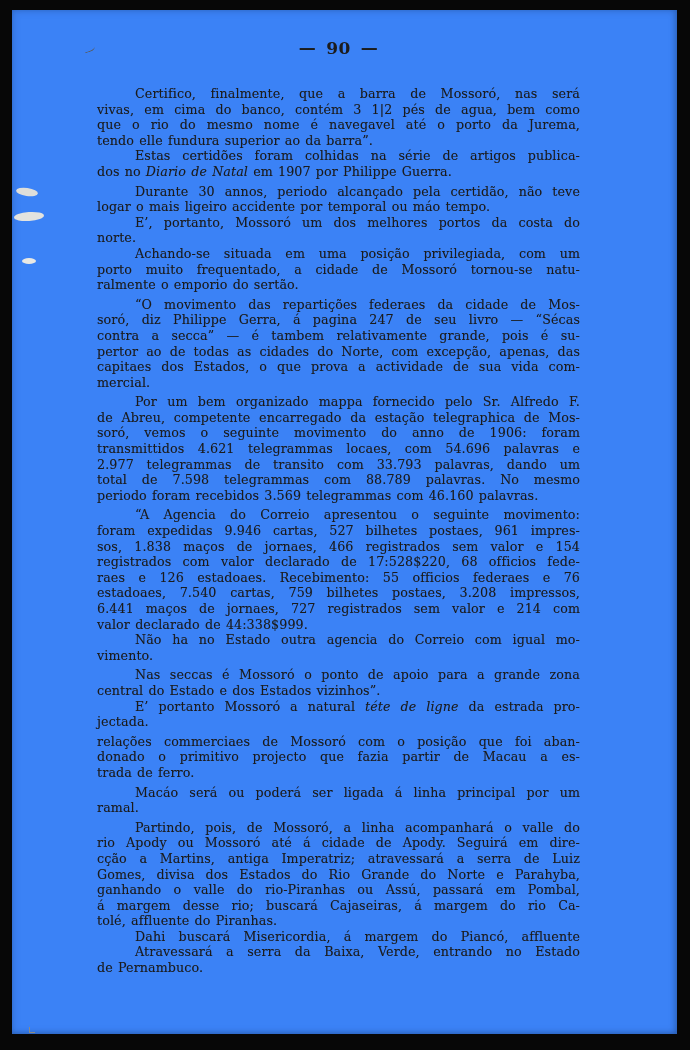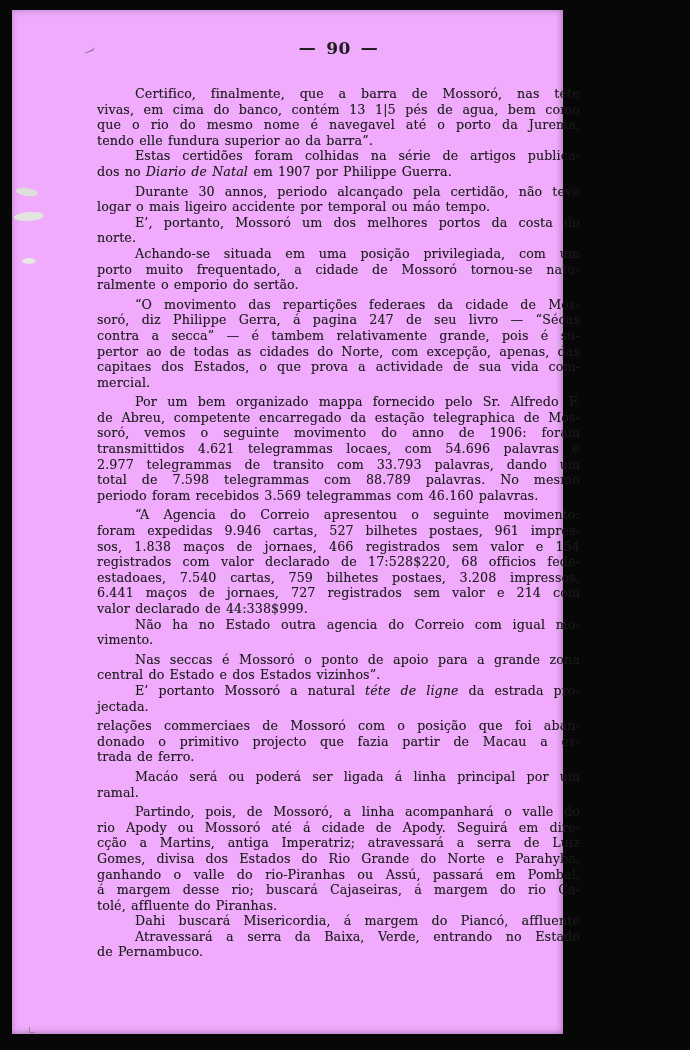--- a/index.html
+++ b/index.html
@@ -11,23 +11,23 @@
     width: 690px;
     height: 1050px;
     position: relative;
     overflow: hidden;
     font-family: "DejaVu Serif", "Liberation Serif", serif;
   }
   .page {
     position: absolute;
     left: 12px;
     top: 10px;
-    width: 551px;
+    width: 665px;
     height: 1024px;
-    background: #f0abfc;
+    background: #3b82f6;
     box-shadow:
       inset 0 0 10px rgba(0,0,0,0.14),
       inset -3px 0 5px rgba(0,0,0,0.10),
       inset 0 -2px 4px rgba(0,0,0,0.10);
   }
   .header {
     position: absolute;
     top: 28px;
     left: 85px;
     width: 483px;
@@ -111,22 +111,22 @@
   <div class="smudge s2"></div>
   <div class="smudge s3"></div>
   <div class="tick-mark"></div>
 
   <div class="header">
     <span>—</span><span class="pagenum">90</span><span>—</span>
   </div>
 
   <div class="textblock">
       <div class="para">
-        <div class="pline firstline"><span>Certifico, finalmente, que a barra de Mossoró, nas téte</span></div>
-        <div class="pline"><span>vivas, em cima do banco, contém 13 1|5 pés de agua, bem como</span></div>
+        <div class="pline firstline"><span>Certifico, finalmente, que a barra de Mossoró, nas será</span></div>
+        <div class="pline"><span>vivas, em cima do banco, contém 3 1|2 pés de agua, bem como</span></div>
         <div class="pline"><span>que o rio do mesmo nome é navegavel até o porto da Jurema,</span></div>
         <div class="pline lastline"><span>tendo elle fundura superior ao da barra”.</span></div>
       </div>
       <div class="para">
         <div class="pline firstline"><span>Estas certidões foram colhidas na série de artigos publica-</span></div>
         <div class="pline lastline"><span>dos no </span><i>Diario de Natal</i><span> em 1907 por Philippe Guerra.</span></div>
       </div>
       <div class="para spaced">
         <div class="pline firstline"><span>Durante 30 annos, periodo alcançado pela certidão, não teve</span></div>
         <div class="pline lastline"><span>logar o mais ligeiro accidente por temporal ou máo tempo.</span></div>
@@ -155,20 +155,21 @@
         <div class="pline"><span>transmittidos 4.621 telegrammas locaes, com 54.696 palavras e</span></div>
         <div class="pline"><span>2.977 telegrammas de transito com 33.793 palavras, dando um</span></div>
         <div class="pline"><span>total de 7.598 telegrammas com 88.789 palavras. No mesmo</span></div>
         <div class="pline lastline"><span>periodo foram recebidos 3.569 telegrammas com 46.160 palavras.</span></div>
       </div>
       <div class="para spaced">
         <div class="pline firstline"><span>“A Agencia do Correio apresentou o seguinte movimento:</span></div>
         <div class="pline"><span>foram expedidas 9.946 cartas, 527 bilhetes postaes, 961 impres-</span></div>
         <div class="pline"><span>sos, 1.838 maços de jornaes, 466 registrados sem valor e 154</span></div>
         <div class="pline"><span>registrados com valor declarado de 17:528$220, 68 officios fede-</span></div>
+        <div class="pline"><span>raes e 126 estadoaes. Recebimento: 55 officios federaes e 76</span></div>
         <div class="pline"><span>estadoaes, 7.540 cartas, 759 bilhetes postaes, 3.208 impressos,</span></div>
         <div class="pline"><span>6.441 maços de jornaes, 727 registrados sem valor e 214 com</span></div>
         <div class="pline lastline"><span>valor declarado de 44:338$999.</span></div>
       </div>
       <div class="para">
         <div class="pline firstline"><span>Não ha no Estado outra agencia do Correio com igual mo-</span></div>
         <div class="pline lastline"><span>vimento.</span></div>
       </div>
       <div class="para spaced">
         <div class="pline firstline"><span>Nas seccas é Mossoró o ponto de apoio para a grande zona</span></div>

